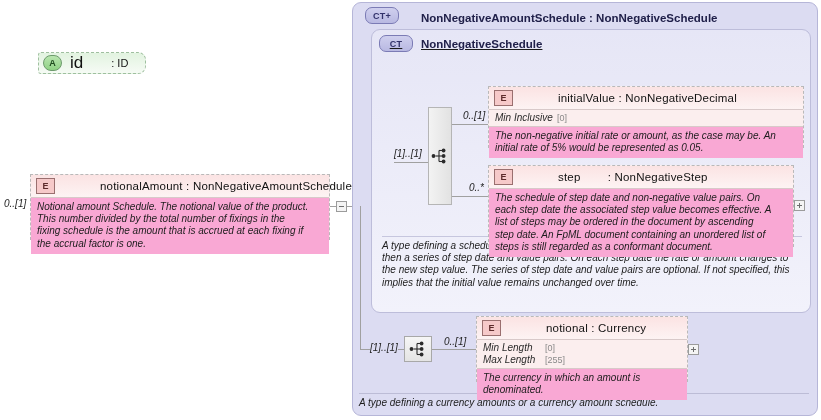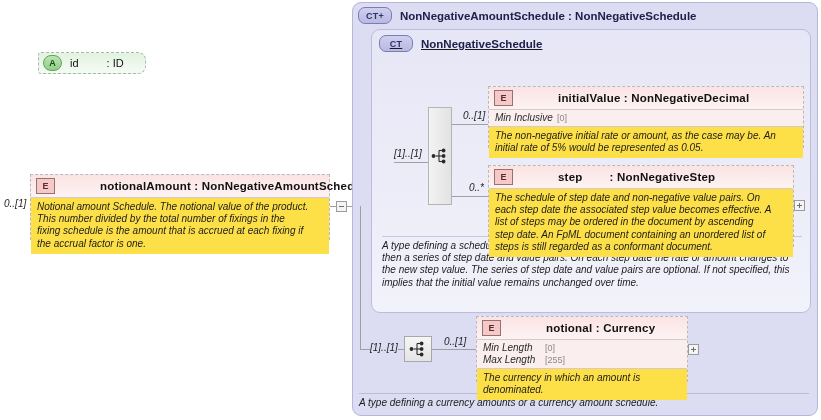--- a/index.html
+++ b/index.html
@@ -31,48 +31,48 @@
     display:inline-flex;align-items:center;justify-content:center;
     width:17px;height:14px;
     border:1px solid #9a6f6f;
     background:#f6c9c9;
     font-size:9px;font-weight:bold;color:#5d2b2b;
     margin-right:8px;
     flex:none;
     font-family:"Liberation Sans", sans-serif;
   }
   .elem-title{
-    font-weight:bold;font-size:11.5px;color:#111;
+    font-weight:normal;font-size:11.5px;color:#111;
     white-space:nowrap;letter-spacing:.2px;padding-left:37px;
   }
   .facets{
     padding:2px 6px 2px 6px;
     border-bottom:1px solid #d8c9c9;
     background:#fbeeee;
   }
   .facet-row{display:flex;align-items:baseline;line-height:12px;}
   .facet-name{font-style:italic;font-size:10px;color:#2a2a2a;width:62px;flex:none;}
   .facet-val{font-size:9px;color:#8a8a8a;}
   .doc{
     padding:3px 19px 4px 6px;
     font-style:italic;font-size:10px;line-height:12.2px;color:#1c1c1c;
-    background:#fde047;
+    background:#f9a8d4;
   }
 
   
   #ct-outer{
     left:352px;top:2px;width:466px;height:414px;
     background:#dcdcf2;
     border:1px solid #b6b6d8;
     border-radius:9px;
     box-sizing:border-box;
   }
   #ct-outer-head{
-    position:absolute;left:5px;top:4px;
-    display:flex;align-items:center;
+    position:absolute;left:12px;top:4px;
+    display:flex;align-items:flex-end;gap:14px;
   }
   .ct-badge{
     display:inline-flex;align-items:center;justify-content:center;
     height:15px;min-width:26px;padding:0 3px;
     border:1px solid #7b7bb5;
     border-radius:7px;
     background:linear-gradient(to bottom,#cfcfee,#b9b9e2);
     color:#32326b;font-size:9px;font-weight:bold;
     margin-right:8px;flex:none;letter-spacing:.3px;
   }
@@ -103,21 +103,21 @@
   }
   .a-badge{
     display:inline-flex;align-items:center;justify-content:center;
     width:17px;height:14px;
     border:1px solid #6d9b6d;
     border-radius:8px;
     background:linear-gradient(to bottom,#b9e5b0,#8fd184);
     font-size:9px;font-weight:bold;color:#1e4a1e;
     margin-right:8px;flex:none;
   }
-  .a-name{font-size:11px;color:#111;}
+  .a-name{font-size:17px;color:#111;}
   .a-type{font-size:11px;color:#111;margin-left:28px;}
 
   
   #seq-tall{
     position:absolute;left:428px;top:107px;width:24px;height:98px;
     background:linear-gradient(to right,#f3f3f3,#e2e2e2);
     border:1px solid #b5b5b5;
     box-sizing:border-box;
   }
   #seq-small{

